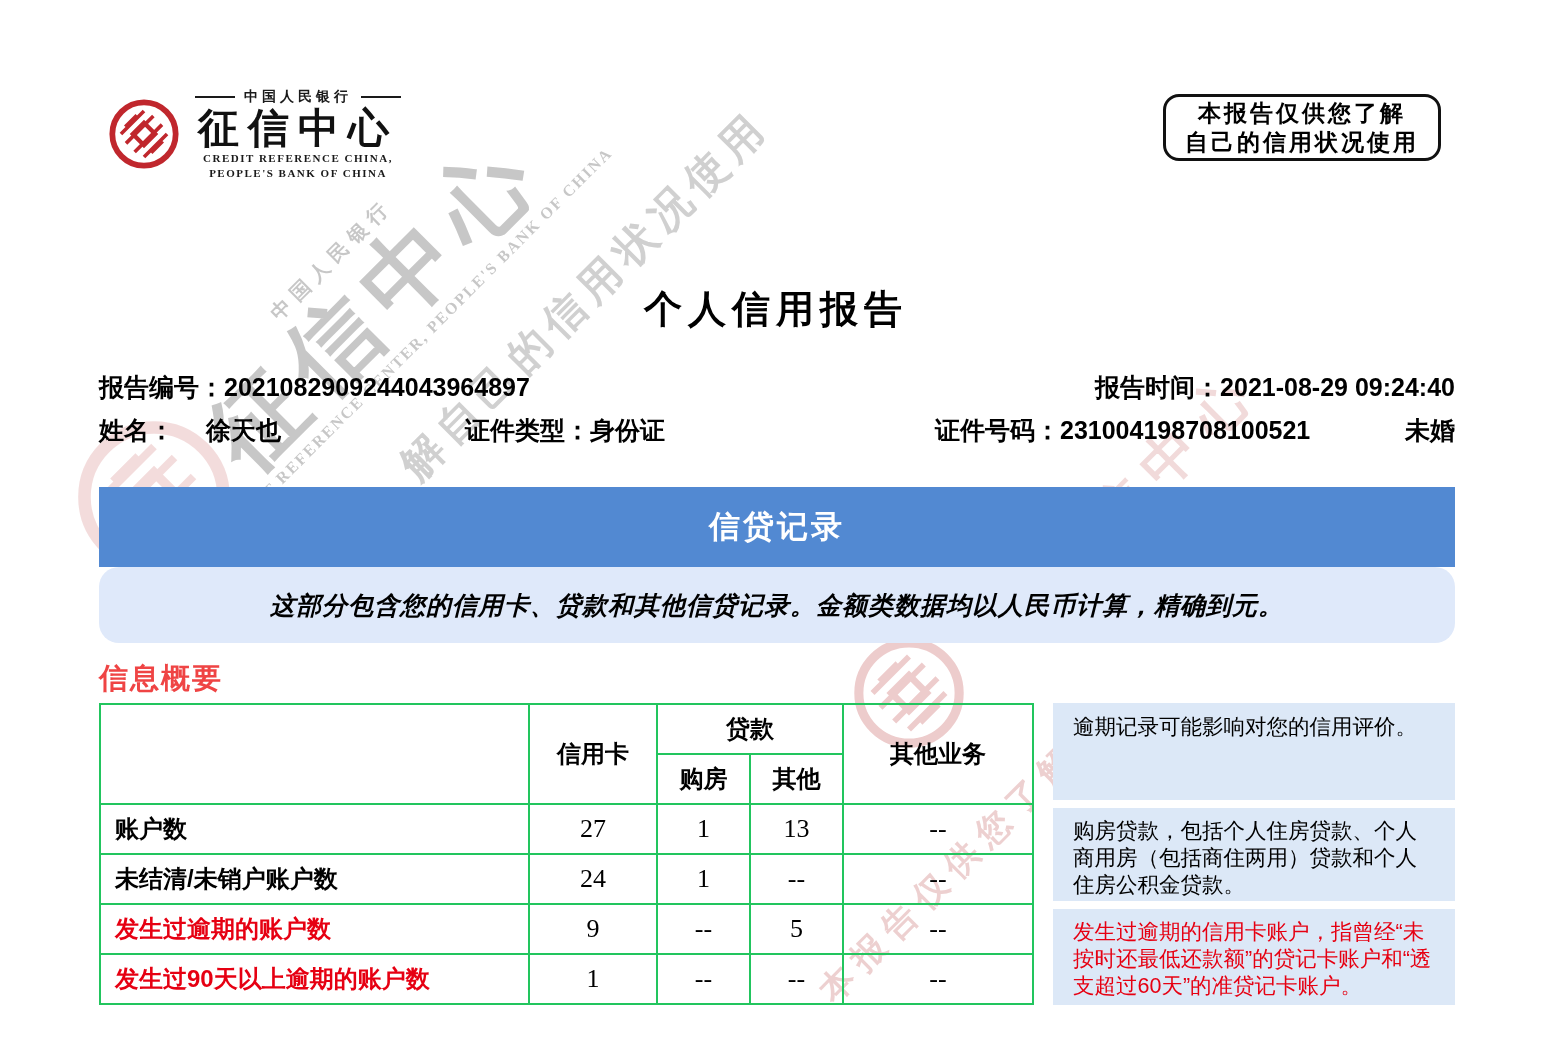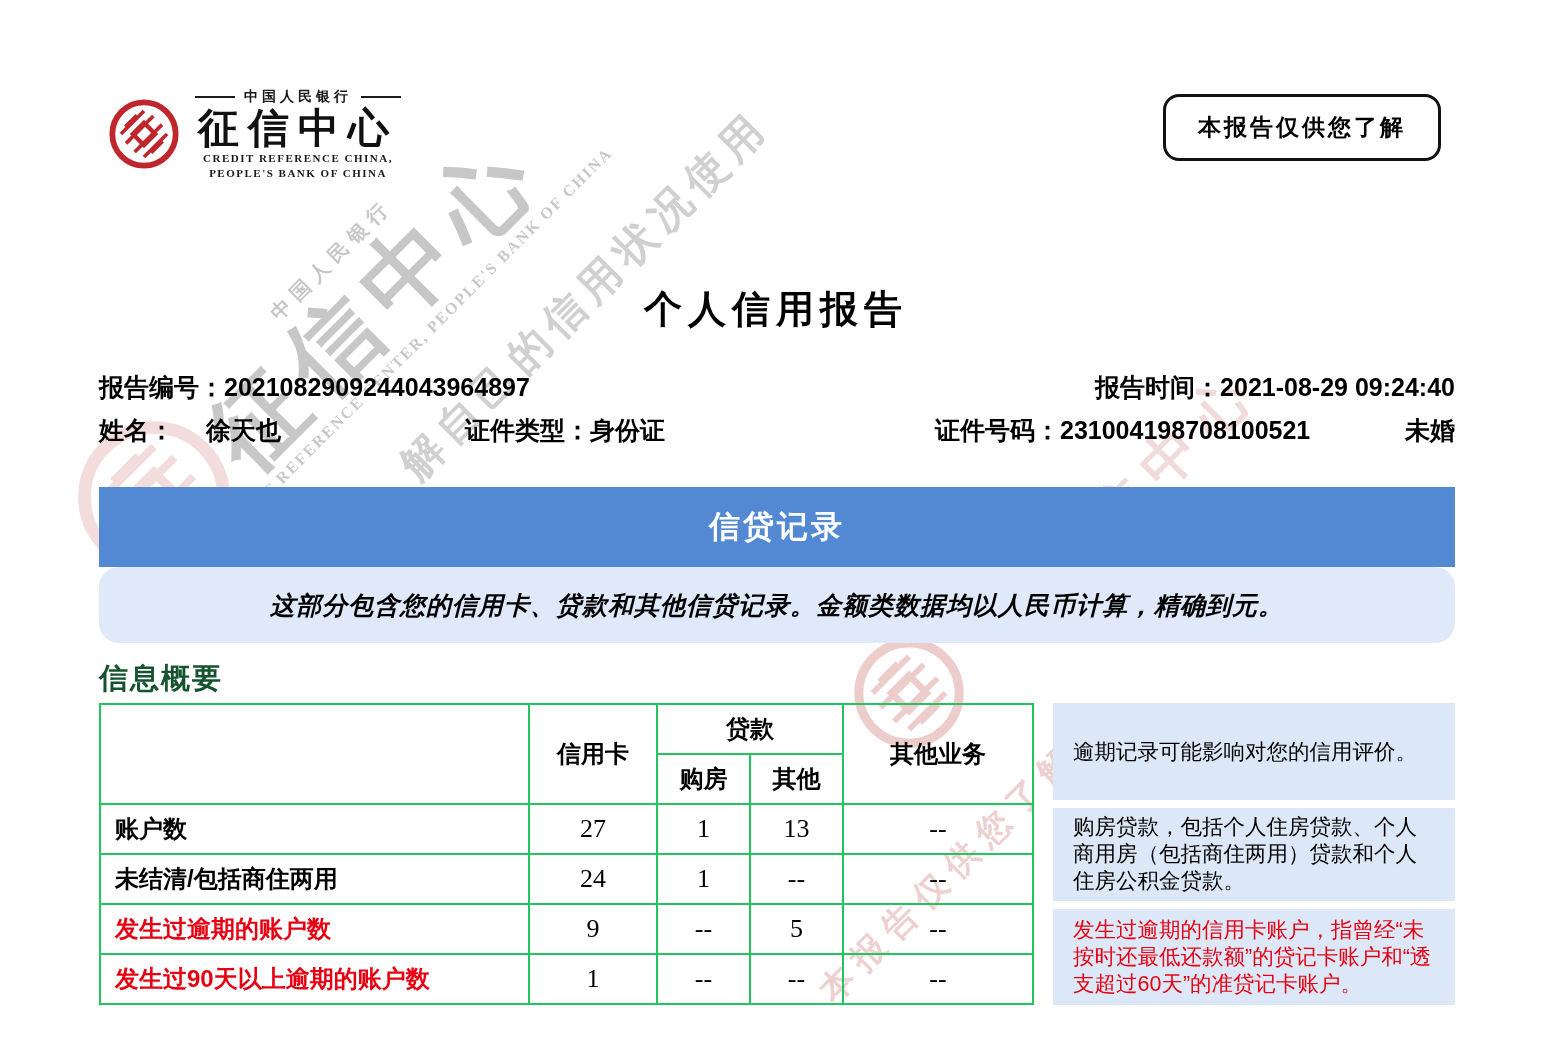--- a/index.html
+++ b/index.html
@@ -58,35 +58,35 @@
   .meta-idno { position:absolute; left:836px; right:0; display:flex; justify-content:space-between; }
 
   .banner { position:absolute; left:99px; top:487px; width:1356px; height:80px; background:#5289d2;
             color:#fff; display:flex; align-items:center; justify-content:center;
             font-size:31px; font-weight:bold; letter-spacing:3px; }
   .subbanner { position:absolute; left:99px; top:567px; width:1356px; height:76px; background:#dfe9fa;
                display:flex; align-items:center; justify-content:center;
                font-size:25px; font-weight:bold; font-style:italic; letter-spacing:1px;border-radius:20px; }
 
   .summary-heading { position:absolute; left:99px; top:659px; font-size:29px; font-weight:bold;
-                     color:#14532d; letter-spacing:2px; }
+                     color:#ef4444; letter-spacing:2px; }
 
   .summary-table { position:absolute; left:99px; top:703px; width:933px;
                    border-collapse:collapse; table-layout:fixed; background:transparent; }
   .summary-table td { border:2px solid #22c55e; }
   .summary-table tr { height:50px; }
   .summary-table .th { text-align:center; font-weight:bold; font-size:24px; }
   .summary-table .lbl { font-weight:bold; font-size:24px; padding-left:14px; text-align:left; }
   .summary-table .num { text-align:center; font-size:26px;
                         font-family:"Liberation Serif","DejaVu Serif",serif; }
   .summary-table tr.alert .lbl { color:#e60012; }
 
   .notes { position:absolute; left:1053px; top:703px; width:402px; }
   .note { background:#dce8f7; padding:10px 20px; font-size:21.5px; line-height:28px;
-          display:flex; align-items:center; }
+          display:flex; align-items:flex-start; }
   .note p { margin:0; }
   .note-1 { height:97px; }
   .note-2 { height:93px; margin-top:8px; line-height:27px; }
   .note-3 { height:96px; margin-top:8px; line-height:27px; }
   .note.alert { color:#e60012; }
 </style>
 </head>
 <body>
 
 <svg width="0" height="0" style="position:absolute">
@@ -132,20 +132,21 @@
           <span class="dash"></span>
         </div>
         <div class="logo-center">征信中心</div>
         <div class="logo-en">CREDIT REFERENCE CHINA,</div>
         <div class="logo-en">PEOPLE'S BANK OF CHINA</div>
       </div>
     </div>
 
     <div class="notice-box">
       <div>本报告仅供您了解</div>
+      <div>自己的信用状况使用</div>
     </div>
 
     <div class="doc-title">个人信用报告</div>
 
     <div class="meta">
       <div class="meta-row1">
         <div><span>报告编号：</span><span>2021082909244043964897</span></div>
         <div><span>报告时间：</span><span>2021-08-29 09:24:40</span></div>
       </div>
       <div class="meta-row2">
@@ -183,21 +184,21 @@
           <td class="th">其他</td>
         </tr>
         <tr>
           <td class="lbl">账户数</td>
           <td class="num">27</td>
           <td class="num">1</td>
           <td class="num">13</td>
           <td class="num">--</td>
         </tr>
         <tr>
-          <td class="lbl">未结清/包括商住两用</td>
+          <td class="lbl">未结清/未销户账户数</td>
           <td class="num">24</td>
           <td class="num">1</td>
           <td class="num">--</td>
           <td class="num">--</td>
         </tr>
         <tr class="alert">
           <td class="lbl">发生过逾期的账户数</td>
           <td class="num">9</td>
           <td class="num">--</td>
           <td class="num">5</td>

